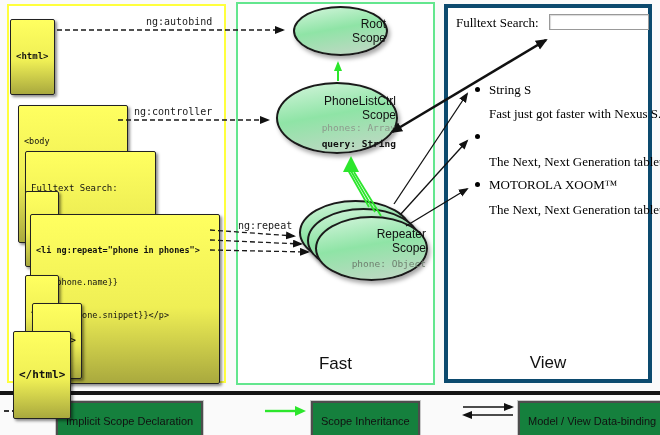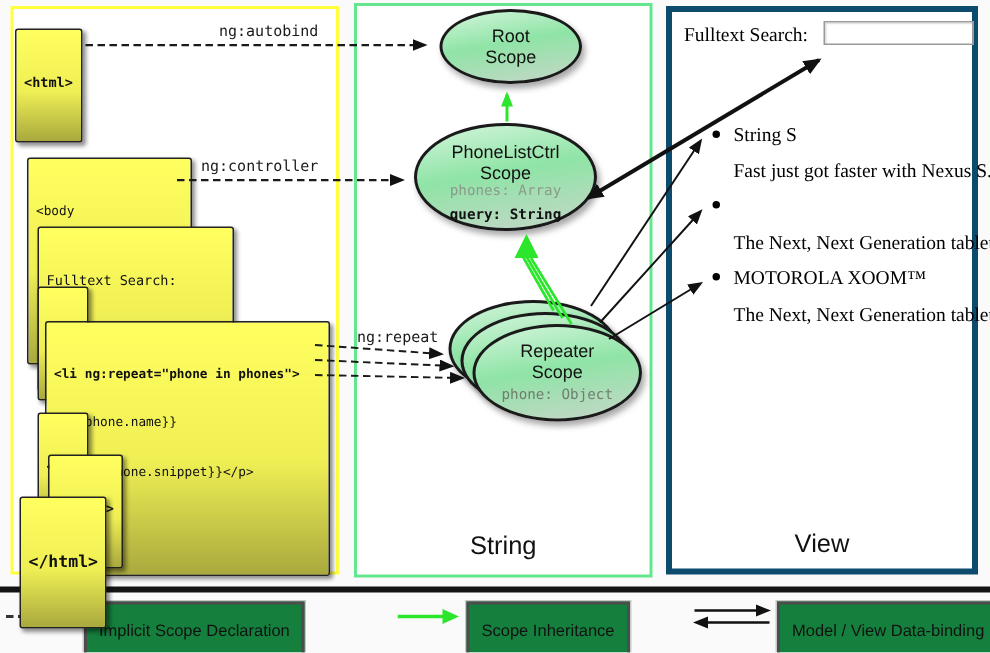--- a/index.html
+++ b/index.html
@@ -13,21 +13,21 @@
            border:1.5px solid #222;border-radius:2px;box-shadow:2px 2px 3px rgba(0,0,0,.45);
            padding:8px 5px;font-family:"DejaVu Sans Mono",monospace;font-size:8.5px;
            line-height:1.28;color:#111;white-space:pre;z-index:3;}
   .codebox .b{font-weight:bold;}
   .dirlabel{position:absolute;font-family:"DejaVu Sans Mono",monospace;font-size:10px;
             color:#1a1a1a;white-space:nowrap;z-index:4;}
   
   .scope{position:absolute;border:2px solid #1a1a1a;border-radius:50%;
          background:linear-gradient(170deg,#d4f5dc 0%,#8fe4a6 45%,#c6d6c8 100%);
          box-shadow:2px 3px 4px rgba(0,0,0,.35);box-sizing:border-box;
-         text-align:center;z-index:2;}
+         text-align:right;z-index:2;}
   .scope .t{font-size:12px;line-height:1.18;color:#111;}
   .scope .m{font-family:"DejaVu Sans Mono",monospace;font-size:9.5px;line-height:1.3;white-space:nowrap;}
   
   .serif{position:absolute;font-family:"Liberation Serif",serif;font-size:13px;color:#000;white-space:nowrap;}
   .bullet{position:absolute;width:5px;height:5px;border-radius:50%;background:#000;}
   #search-input{position:absolute;left:549px;top:14px;width:94px;height:14px;
                 border:1px solid #999;box-shadow:inset 1px 1px 1px rgba(0,0,0,.15);
                 background:#fff;font-size:11px;padding:0 2px;}
   
   #divider{position:absolute;left:0;top:391px;width:660px;height:4px;background:#141414;}
@@ -38,21 +38,21 @@
 </style>
 </head>
 <body>
 
 <div id="stage">
 
   <div class="col" style="left:7px;top:4px;width:219px;height:379px;border:2px solid #ffff3d;">
     <div class="col-label">Template</div>
   </div>
   <div class="col" style="left:236px;top:2px;width:199px;height:383px;border:2px solid #63e68e;">
-    <div class="col-label" style="bottom:9px;">String</div>
+    <div class="col-label" style="bottom:9px;">Fast</div>
   </div>
   <div class="col" style="left:444px;top:4px;width:208px;height:379px;border:4px solid #0c4a6e;">
     <div class="col-label">View</div>
   </div>
 
   <div class="codebox" style="left:10px;top:19px;font-size:9px;">
     <div class="b">&lt;html&gt;</div>
   </div>
   <div class="codebox" style="left:18px;top:105px;width:98px;">
     <div>&lt;body</div>

